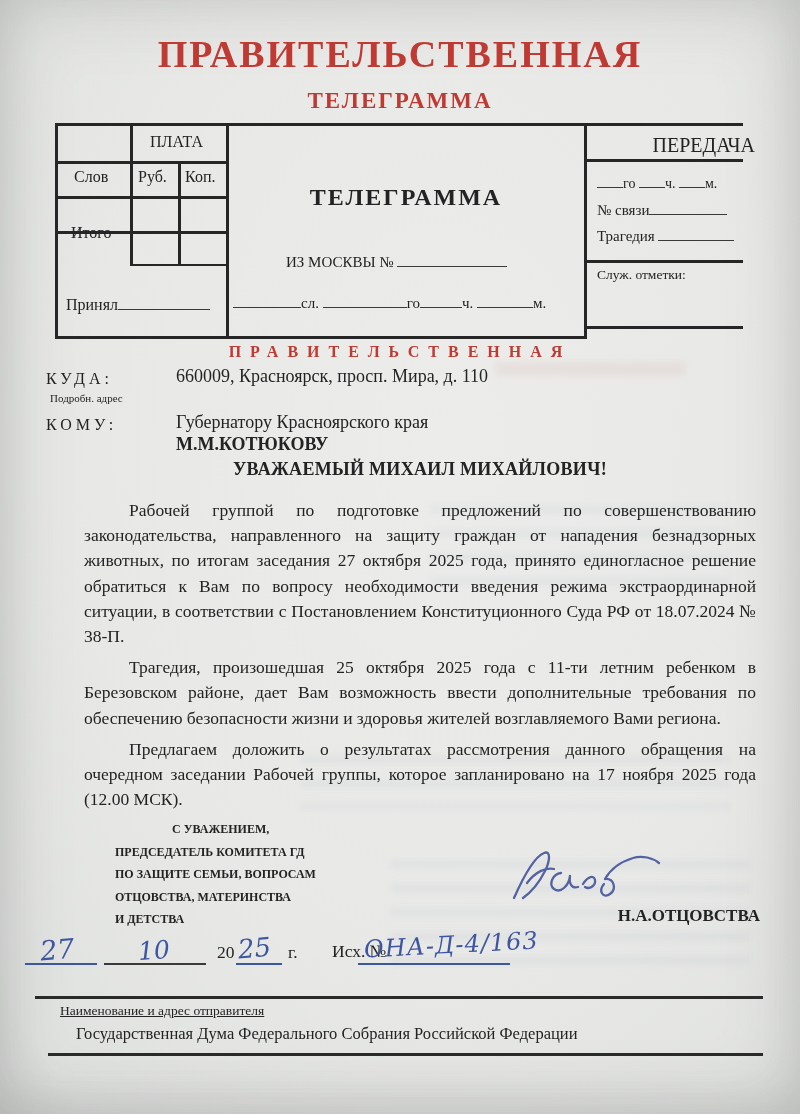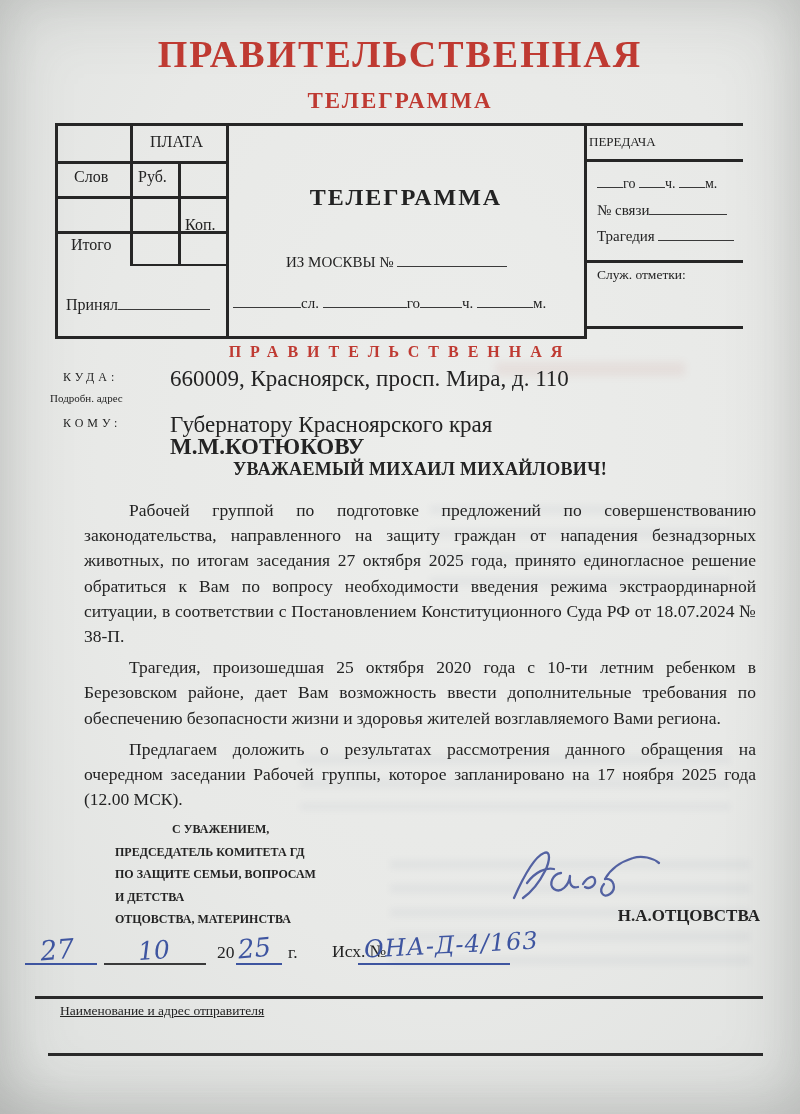--- a/index.html
+++ b/index.html
@@ -33,29 +33,29 @@
   .blank { display:inline-block; border-bottom:1.5px solid #3a3a3a; height:1em; vertical-align:baseline; }
 
   .center-title { position:absolute; left:168px; top:58px; width:360px; text-align:center;
     font-size:24px; font-weight:bold; letter-spacing:2px; }
   .center-from { position:absolute; left:228px; top:126px; font-size:15px; }
   .center-bottom { position:absolute; left:175px; top:167px; width:350px; font-size:15px; white-space:nowrap; }
 
   .right-box { position:absolute; left:529px; top:0; width:159px; height:206px;
     border-top:3px solid #262626; border-left:3px solid #262626; border-bottom:3px solid #262626; }
   .right-box .hline { left:0; width:100%; }
-  .rb-header { position:absolute; top:8px; left:2px; width:100%; text-align:left; font-size:13px; }
+  .rb-header { position:absolute; top:8px; left:12px; width:100%; text-align:right; font-size:20px; }
   .rb-line  { position:absolute; left:10px; white-space:nowrap; font-size:14px; }
 
   
   .classification { position:absolute; top:343px; left:0; width:100%; text-align:center;
     color:#bf3a32; font-weight:bold; font-size:16px; letter-spacing:9px; }
-  .addr-label { position:absolute; left:63px; font-size:12px; letter-spacing:3px; white-space:nowrap; }
+  .addr-label { position:absolute; left:46px; font-size:16px; letter-spacing:3px; white-space:nowrap; }
   .addr-sub   { position:absolute; left:50px; font-size:11px; }
-  .addr-value { position:absolute; left:170px; font-size:23px; white-space:nowrap; }
+  .addr-value { position:absolute; left:176px; font-size:18px; white-space:nowrap; }
 
   .salutation { position:absolute; top:459px; left:78px; width:684px; text-align:center;
     font-weight:bold; font-size:18px; letter-spacing:.3px; }
 
   .body-text { position:absolute; top:492px; left:78px; width:684px;
     font-size:17.5px; line-height:25.2px; text-align:justify; }
   .body-text p { text-indent:45px; margin:6px; }
 
   .sig-block { position:absolute; left:115px; top:818px; font-weight:bold; font-size:12px; line-height:22.5px; }
   .sig-block .l0 { padding-left:57px; }
@@ -97,22 +97,22 @@
       <div class="vline" style="left:72px;  top:0; height:140px;"></div>
       <div class="vline" style="left:120px; top:35px; height:105px;"></div>
       <div class="hline" style="left:0; top:35px;  width:170px;"></div>
       <div class="hline" style="left:0; top:70px;  width:170px;"></div>
       <div class="hline" style="left:0; top:105px; width:170px;"></div>
       <div class="hline" style="left:72px; top:137.5px; width:98px;"></div>
 
       <div class="cell-label" style="left:92px; top:7px;">ПЛАТА</div>
       <div class="cell-label" style="left:16px; top:42px;">Слов</div>
       <div class="cell-label" style="left:80px; top:42px;">Руб.</div>
-      <div class="cell-label" style="left:127px; top:42px;margin-top:48px;">Коп.</div>
-      <div class="cell-label" style="left:13px; top:110px;">Итого</div>
+      <div class="cell-label" style="left:127px; top:42px;">Коп.</div>
+      <div class="cell-label" style="left:13px; top:98px;">Итого</div>
       <div class="cell-label" style="left:8px; top:168px;">
         <span>Принял</span><span class="blank" style="width:92px;"></span>
       </div>
 
       <div class="center-title">ТЕЛЕГРАММА</div>
       <div class="center-from">
         <span>ИЗ МОСКВЫ №</span> <span class="blank" style="width:110px;"></span>
       </div>
       <div class="center-bottom">
         <span class="blank" style="width:68px;"></span><span>сл.</span>
@@ -147,30 +147,30 @@
   <div class="addr-value" style="top:366px;">660009, Красноярск, просп. Мира, д. 110</div>
 
   <div class="addr-label" style="top: 416px; letter-spacing: 4px;">КОМУ:</div>
   <div class="addr-value" style="top:412px;">Губернатору Красноярского края</div>
   <div class="addr-value" style="top:434px; font-weight:bold;">М.М.КОТЮКОВУ</div>
 
   <div class="salutation">УВАЖАЕМЫЙ МИХАИЛ МИХАЙЛОВИЧ!</div>
 
   <div class="body-text">
     <p>Рабочей группой по подготовке предложений по совершенствованию законодательства, направленного на защиту граждан от нападения безнадзорных животных, по итогам заседания 27 октября 2025 года, принято единогласное решение обратиться к Вам по вопросу необходимости введения режима экстраординарной ситуации, в соответствии с Постановлением Конституционного Суда РФ от 18.07.2024 № 38-П.</p>
-    <p>Трагедия, произошедшая 25 октября 2020 года с 10-ти летним ребенком в Березовском районе, дает Вам возможность ввести дополнительные требования по обеспечению безопасности жизни и здоровья жителей возглавляемого Вами региона.</p>
+    <p>Трагедия, произошедшая 25 октября 2025 года с 11-ти летним ребенком в Березовском районе, дает Вам возможность ввести дополнительные требования по обеспечению безопасности жизни и здоровья жителей возглавляемого Вами региона.</p>
     <p>Предлагаем доложить о результатах рассмотрения данного обращения на очередном заседании Рабочей группы, которое запланировано на 17 ноября 2025 года (12.00 МСК).</p>
   </div>
 
   <div class="sig-block">
     <div class="l0">С УВАЖЕНИЕМ,</div>
     <div>ПРЕДСЕДАТЕЛЬ КОМИТЕТА ГД</div>
     <div>ПО ЗАЩИТЕ СЕМЬИ, ВОПРОСАМ</div>
+    <div>ОТЦОВСТВА, МАТЕРИНСТВА</div>
     <div>И ДЕТСТВА</div>
-    <div>ОТЦОВСТВА, МАТЕРИНСТВА</div>
   </div>
 
   <div class="autograph">
     <svg width="165" height="70" viewBox="0 0 165 70">
       <g fill="none" stroke="#44549b" stroke-width="2.3" stroke-linecap="round" stroke-linejoin="round" opacity="0.9">
         <path d="M14 58 C 22 40 34 17 44 13 C 51 10 50 21 45 31 C 39 43 30 53 23 58"></path>
         <path d="M27 43 C 35 32 46 27 54 29"></path>
         <path d="M61 33 C 53 34 48 44 54 49 C 61 54 69 45 70 36 C 69 43 71 49 78 47"></path>
         <path d="M83 44 C 88 36 94 35 95 40 C 96 45 90 50 85 47"></path>
         <path d="M104 44 C 98 51 103 59 110 54 C 117 49 114 38 105 39 C 110 30 120 22 133 18 C 142 15 153 18 159 23"></path>
@@ -190,14 +190,15 @@
   <div class="hw" style="left:238px; top:933px; font-size:26px; transform:rotate(-5deg);">25</div>
   <div class="dl-underline blue" style="left:236px; top:963px; width:46px;"></div>
   <div class="dl-print" style="left:288px; top:942px;">г.</div>
 
   <div class="dl-print" style="left:332px; top:941px;">Исх. №</div>
   <div class="hw" style="left:364px; top:931px; font-size:24px; letter-spacing:1px; transform:rotate(-3deg);">ОНА-Д-4/163</div>
   <div class="dl-underline blue" style="left:358px; top:963px; width:152px;"></div>
 
   <div class="footer-line" style="left:35px; top:996px; width:728px;"></div>
   <div class="footer-caption">Наименование и адрес отправителя</div>
+  <div class="footer-sender">Государственная Дума Федерального Собрания Российской Федерации</div>
   <div class="footer-line" style="left:48px; top:1053px; width:715px;"></div>
 </div>
 
 </body></html>

